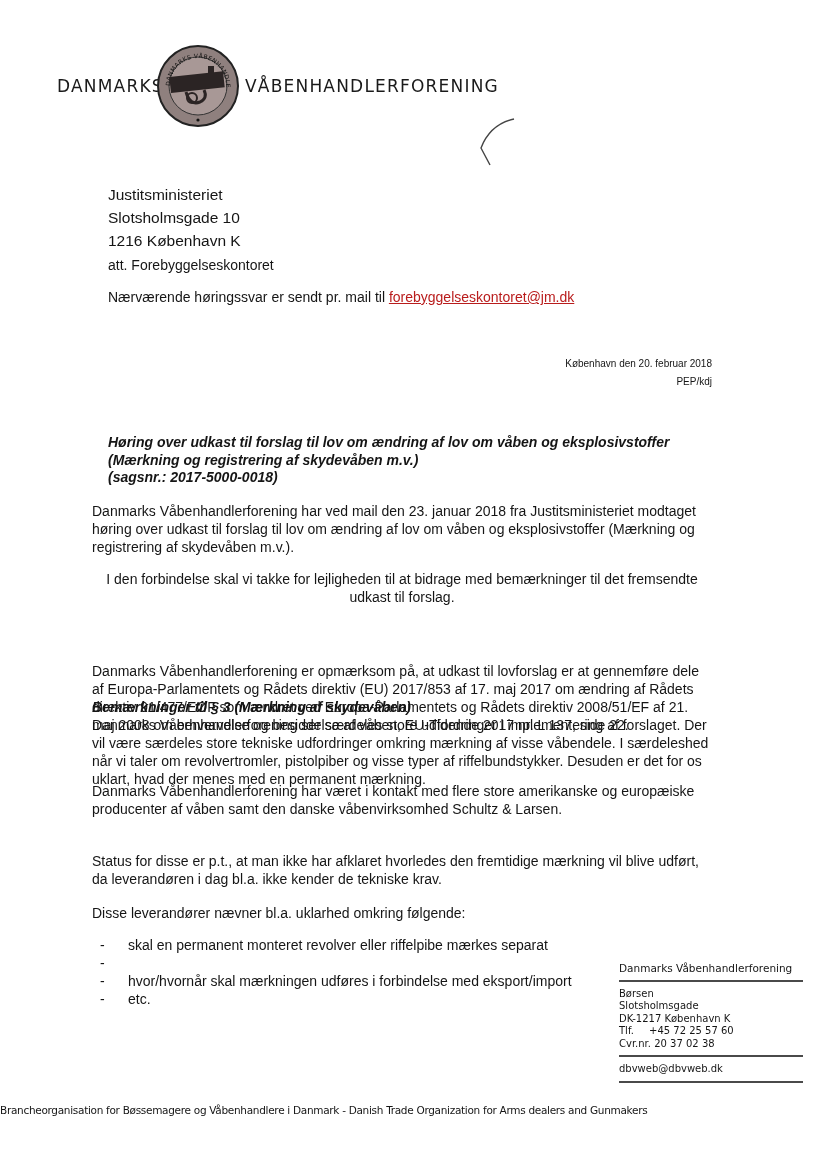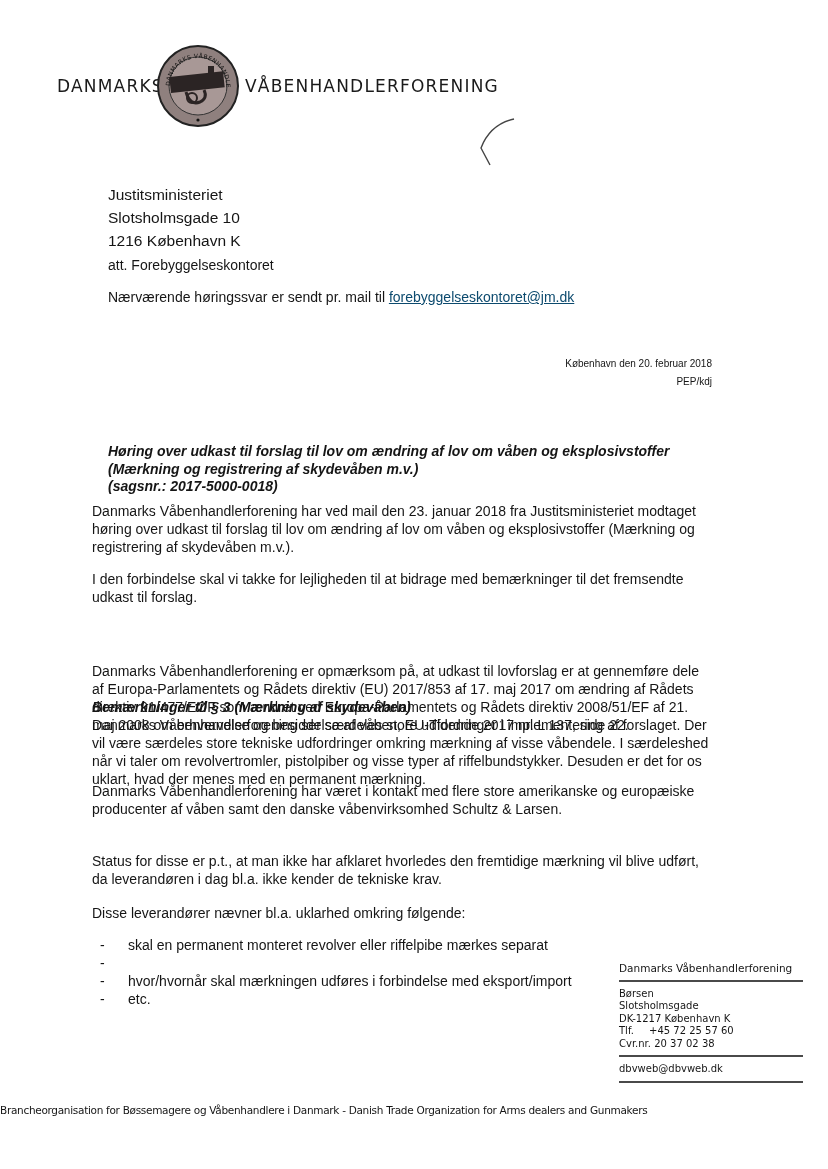--- a/index.html
+++ b/index.html
@@ -4,26 +4,26 @@
 <style>
   html, body { margin: 0; padding: 0; background: #ffffff; }
   body { width: 828px; height: 1169px; position: relative; overflow: hidden;
          font-family: "Liberation Sans", sans-serif; color: #151515; }
   .abs { position: absolute; }
   .brand { font-family: "DejaVu Sans", sans-serif; font-size: 17px; letter-spacing: 1.2px; color: #1a1a1a; top: 76px; }
   .logo { left: 156px; top: 44px; width: 84px; height: 84px; }
   .addr { left: 108px; top: 183px; font-size: 15.5px; line-height: 23px; }
   .att { left: 108px; top: 257px; font-size: 14px; }
   .sent { left: 108px; top: 289px; font-size: 14px; }
-  .sent a { color: #0c4a6e; text-decoration: underline; }
+  .sent a { color: #b91c1c; text-decoration: underline; }
   .date { right: 116px; top: 355px; font-size: 10px; text-align: right; line-height: 18px; }
-  .subject { left: 108px; top: 443px; font-size: 14px; font-weight: bold; font-style: italic; line-height: 17.5px; }
+  .subject { left: 108px; top: 434px; font-size: 14px; font-weight: bold; font-style: italic; line-height: 17.5px; }
   .body { left: 92px; width: 620px; font-size: 14px; line-height: 18px; }
   .p1 { top: 502px; }
-  .p2 { top: 570px; }
+  .p2 { top: 570px; text-align: center; }
   .p3 { top: 620px; margin-top: 42px; }
   .h3 { top: 698px; font-weight: bold; font-style: italic; }
   .p4 { top: 716px; }
   .p5 { top: 782px; }
   .p6 { top: 852px; }
   .p7 { top: 904px; }
   .bullets { left: 100px; top: 936px; font-size: 14px; line-height: 18px; }
   .bullets .row { display: flex; }
   .bullets .dash { width: 28px; }
   .sidebox { left: 619px; top: 962px; width: 184px; font-family: "DejaVu Sans", sans-serif; font-size: 10px; line-height: 12.5px; }

